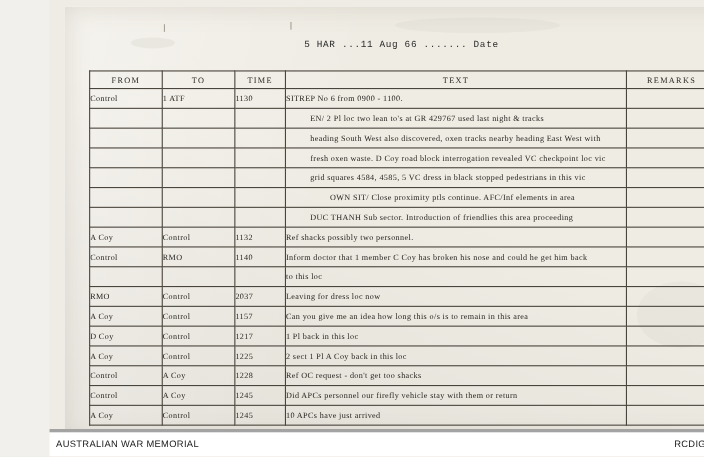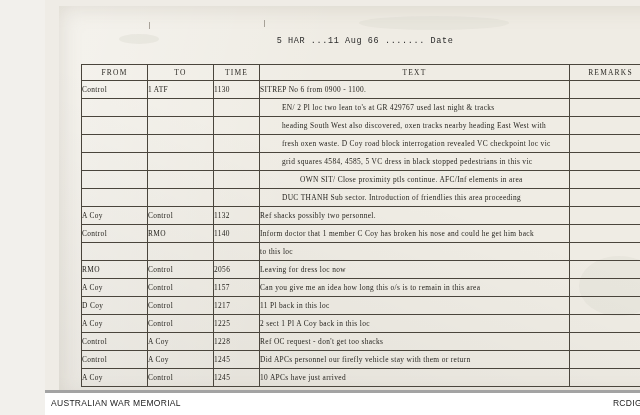--- a/index.html
+++ b/index.html
@@ -214,36 +214,36 @@
           <tr>
             <td class="cell from"></td>
             <td class="cell to"></td>
             <td class="cell time"></td>
             <td class="cell text">to this loc</td>
             <td class="cell rem"></td>
           </tr>
           <tr>
             <td class="cell from">RMO</td>
             <td class="cell to">Control</td>
-            <td class="cell time">2056</td>
+            <td class="cell time">2037</td>
             <td class="cell text">Leaving for dress loc now</td>
             <td class="cell rem"></td>
           </tr>
           <tr>
             <td class="cell from">A Coy</td>
             <td class="cell to">Control</td>
             <td class="cell time">1157</td>
             <td class="cell text">Can you give me an idea how long this o/s is to remain in this area</td>
             <td class="cell rem"></td>
           </tr>
           <tr>
             <td class="cell from">D Coy</td>
             <td class="cell to">Control</td>
             <td class="cell time">1217</td>
-            <td class="cell text">11 Pl back in this loc</td>
+            <td class="cell text">1 Pl back in this loc</td>
             <td class="cell rem"></td>
           </tr>
           <tr>
             <td class="cell from">A Coy</td>
             <td class="cell to">Control</td>
             <td class="cell time">1225</td>
             <td class="cell text">2 sect 1 Pl A Coy back in this loc</td>
             <td class="cell rem"></td>
           </tr>
           <tr>

